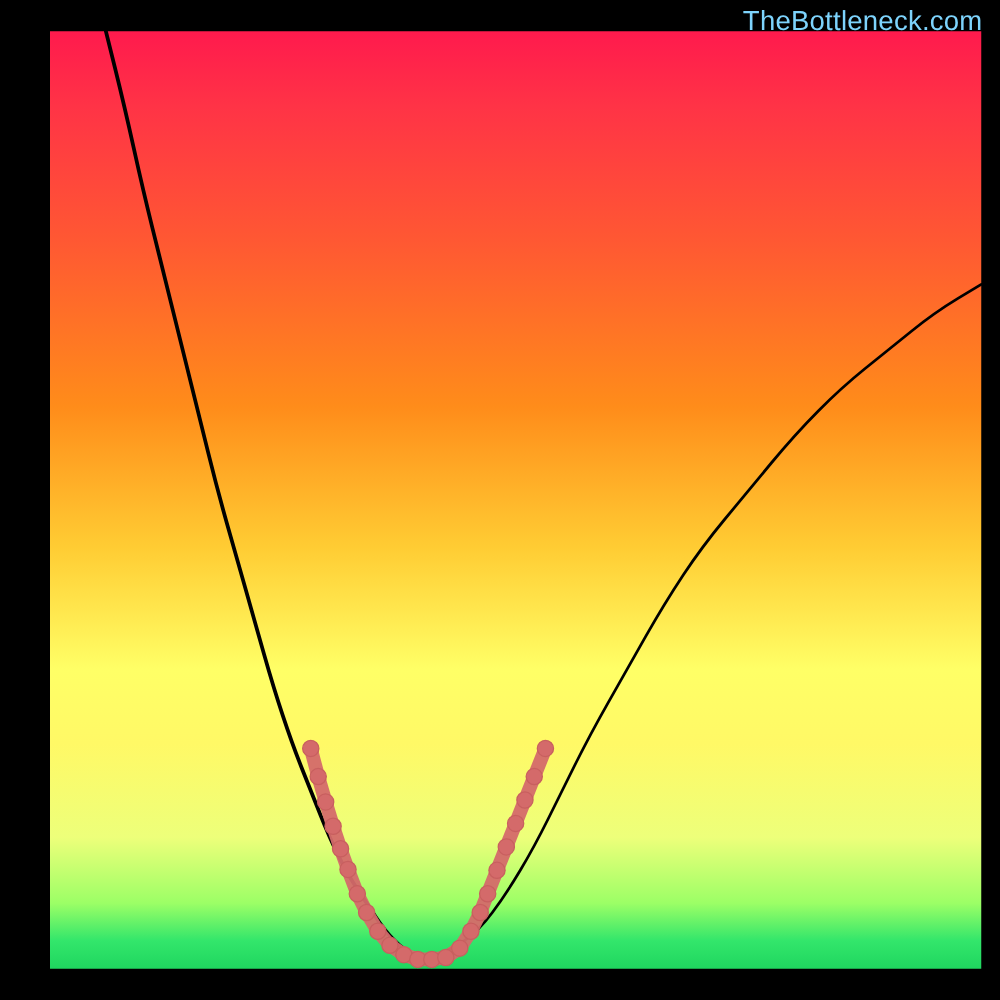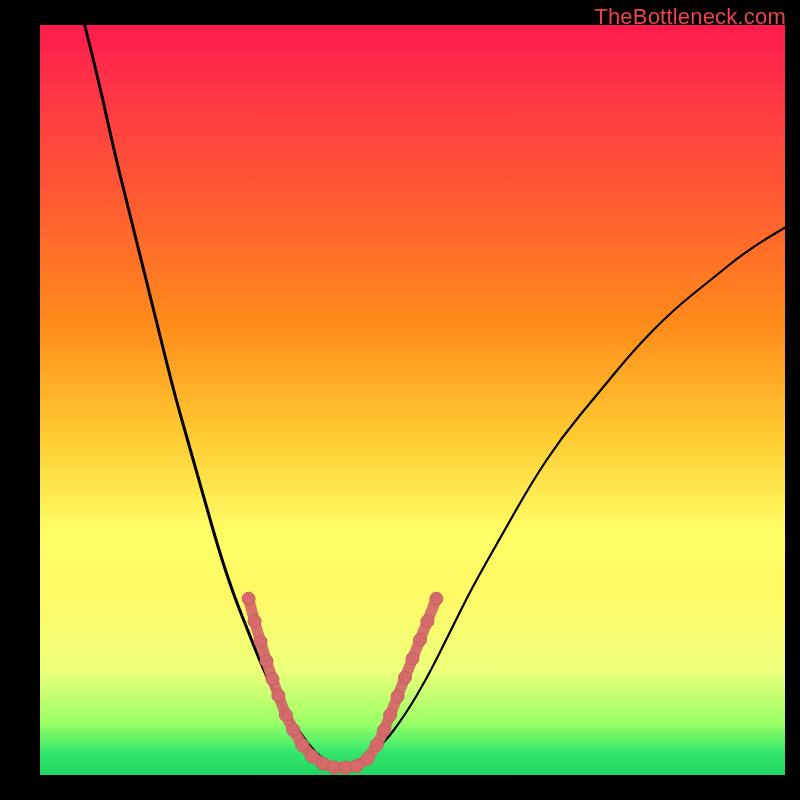--- a/index.html
+++ b/index.html
@@ -38,21 +38,21 @@
       #edff7a 86%,
       #9cff66 93%,
       #33e66b 97%,
       #1fd65f 100%
     );
   }
   .watermark {
     position: absolute;
     top: 4px;
     right: 14px;
-    color: #ef4444;
+    color: #7dd3fc;
     font-size: 22px;
     font-weight: 400;
     letter-spacing: 0.2px;
     user-select: none;
     text-align: right;
   }
   svg.curves {
     position: absolute;
     left: 0;
     top: 0;

